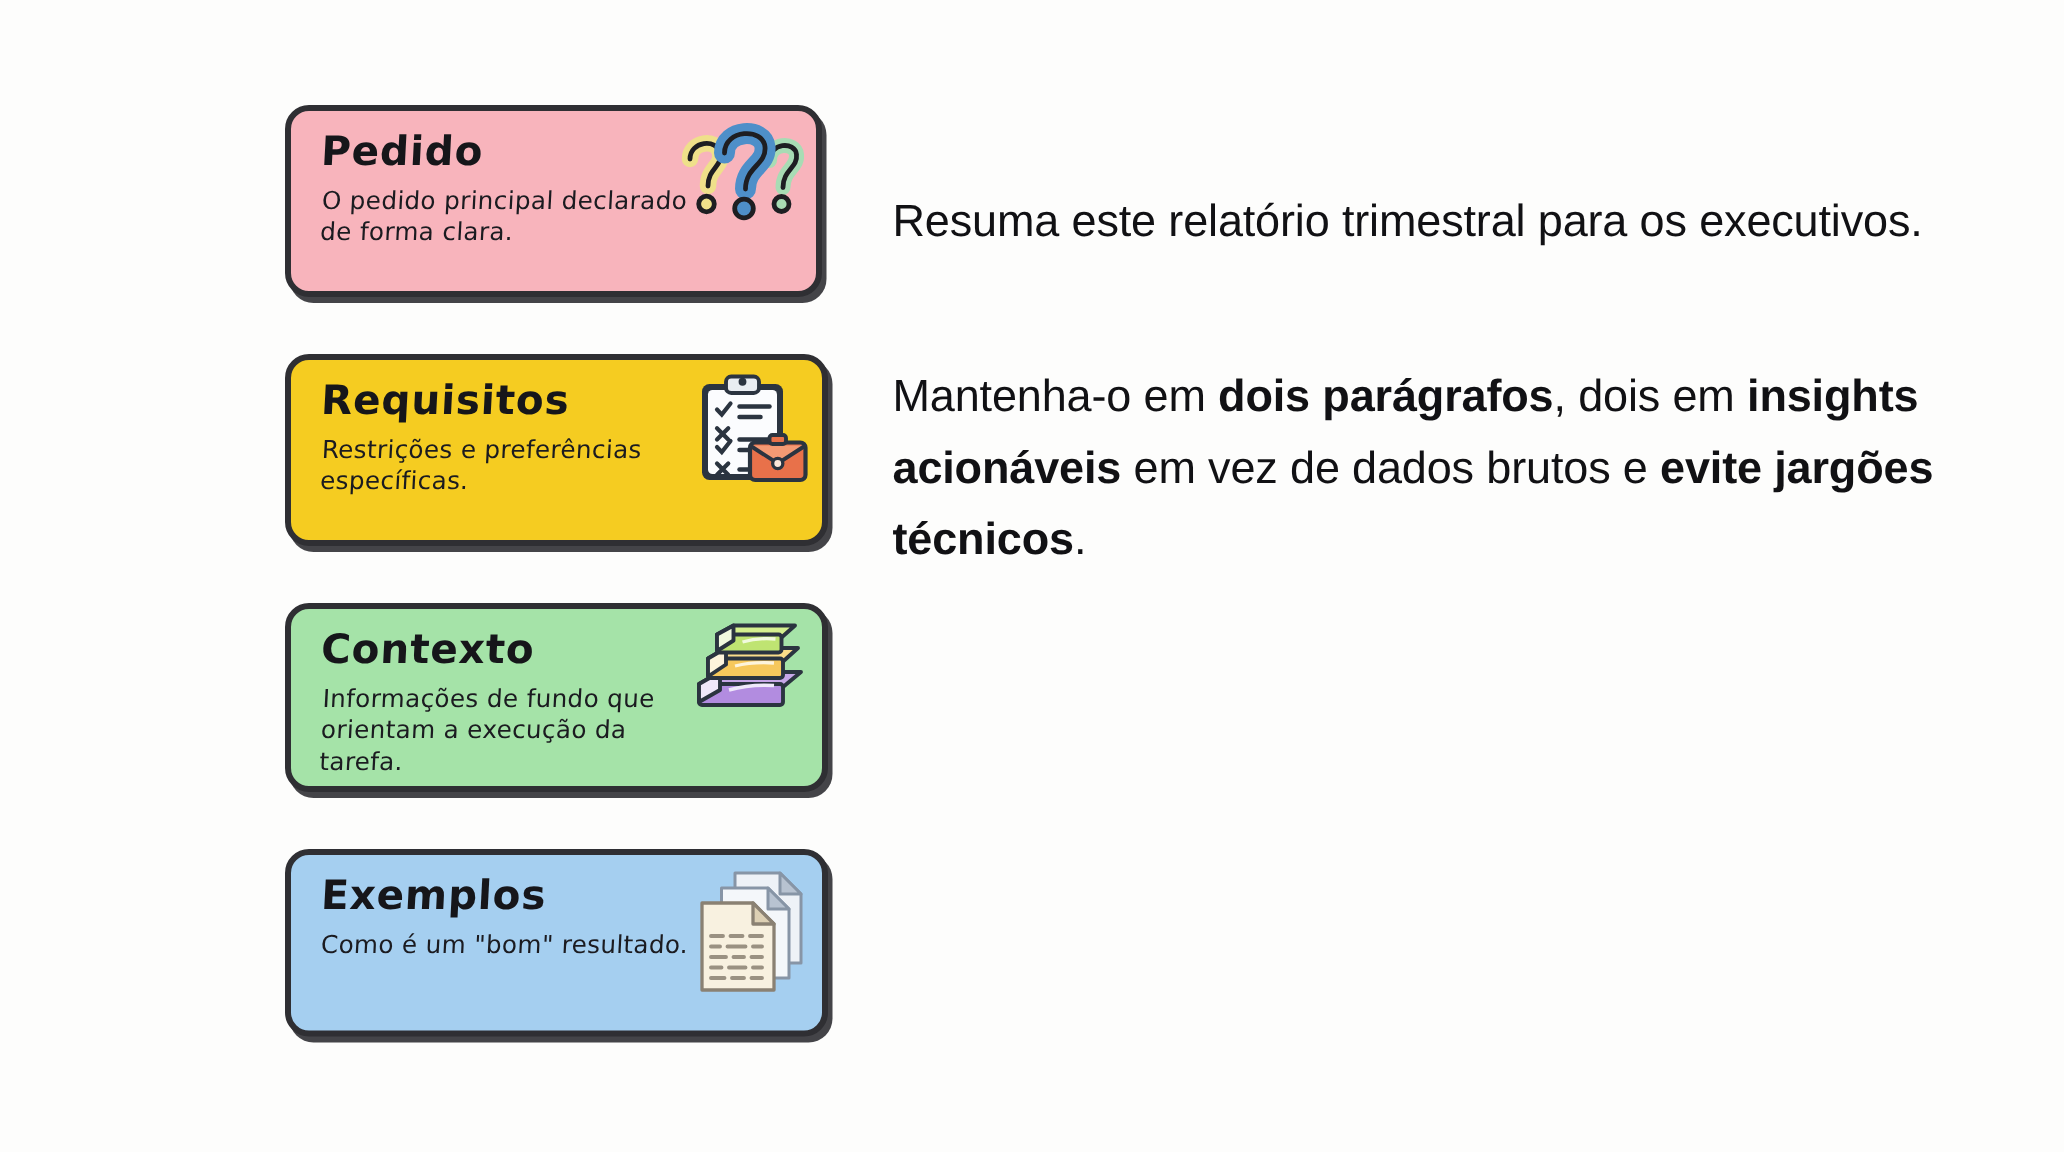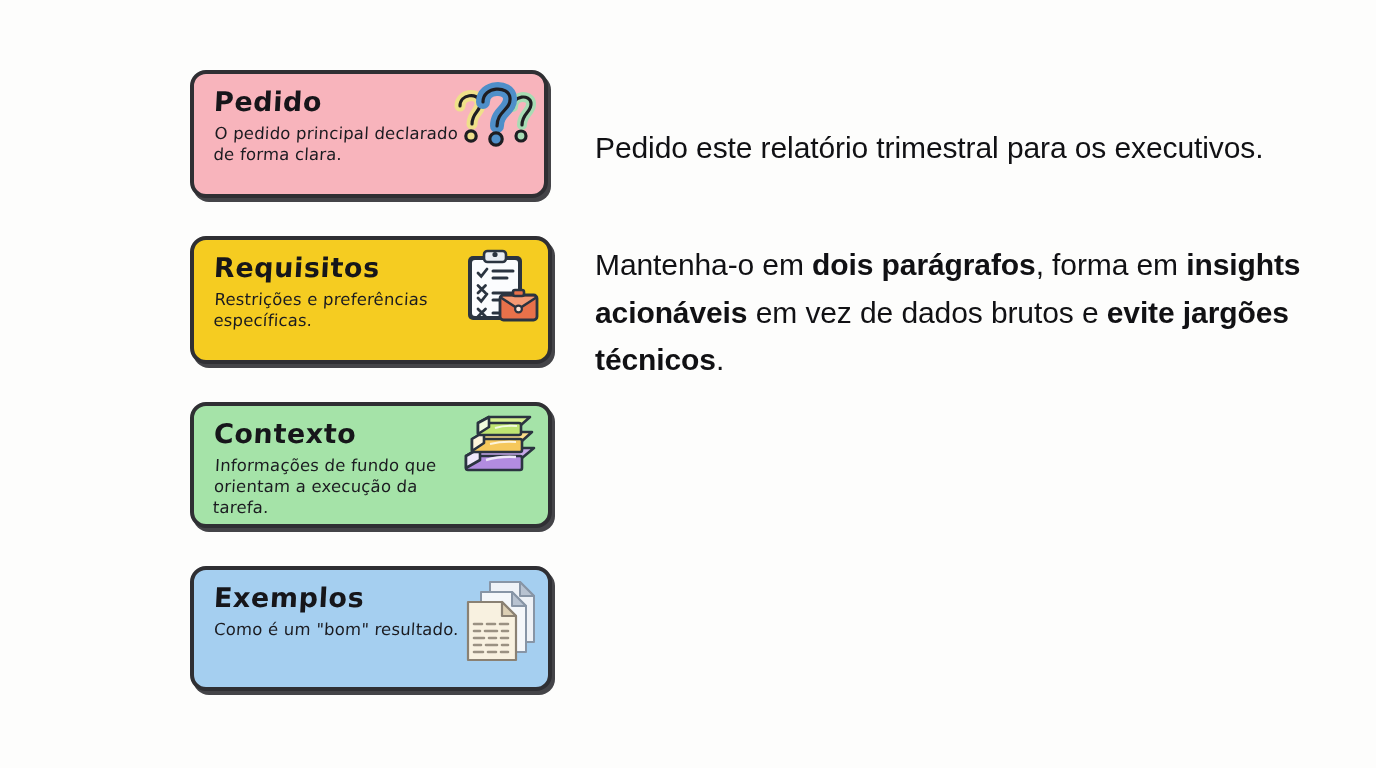--- a/index.html
+++ b/index.html
@@ -179,17 +179,17 @@
         <path d="M12 60 h10 M27 60 h7 M39 60 h7"></path>
         <path d="M12 67 h7 M24 67 h11 M40 67 h6"></path>
         <path d="M12 74 h9 M26 74 h8 M39 74 h7"></path>
       </g>
     </svg>
   </div>
 
 </div>
 
 <div id="prompt-column">
-  <p class="prompt-line" id="prompt-para-1">Pedido este relatório trimestral para os executivos.</p>
+  <p class="prompt-line" id="prompt-para-1">Resuma este relatório trimestral para os executivos.</p>
   <p class="prompt-line" id="prompt-para-2">
-    <span>Mantenha-o em </span><b>dois parágrafos</b><span>, forma em </span><b>insights acionáveis</b><span> em vez de dados brutos e </span><b>evite jargões técnicos</b><span>.</span>
+    <span>Mantenha-o em </span><b>dois parágrafos</b><span>, dois em </span><b>insights acionáveis</b><span> em vez de dados brutos e </span><b>evite jargões técnicos</b><span>.</span>
   </p>
 </div>
 
 </body></html>

